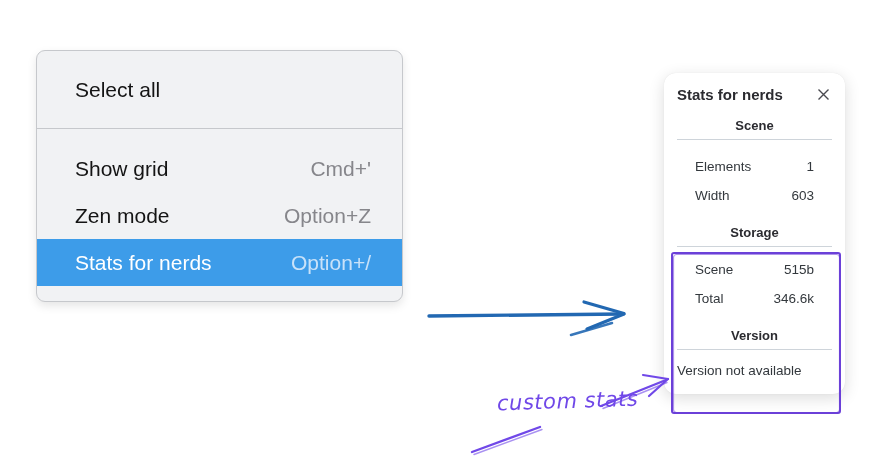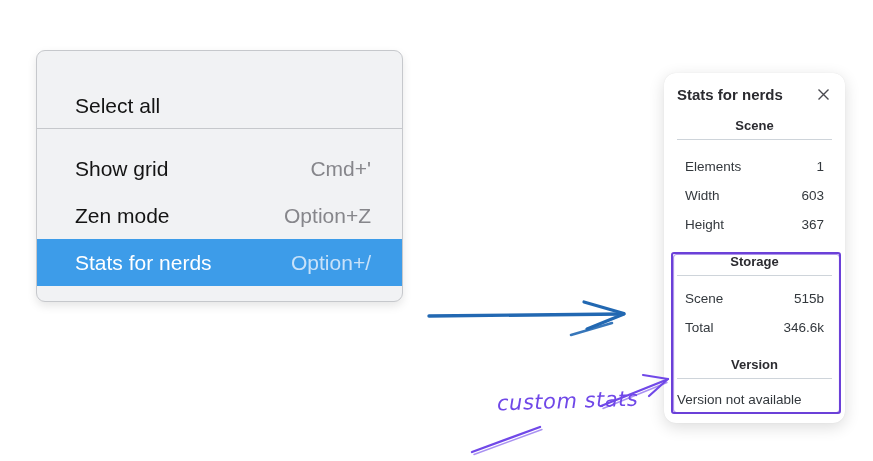--- a/index.html
+++ b/index.html
@@ -16,39 +16,39 @@
     box-shadow:0 4px 10px rgba(0,0,0,.10);
     overflow:hidden;
   }
   .menu-section-top{padding:11px 0 10px;}
   .menu-divider{height:1px;background:#c6c8cc;}
   .menu-section-bottom{padding:16px 0 15px;}
   .menu-item{
     height:47px;display:flex;align-items:center;justify-content:space-between;
     padding:0 31px 0 38px;font-size:21px;color:#141414;cursor:default;
   }
-  .menu-item.tall{height:56px;align-items:flex-end;}
+  .menu-item.tall{height:56px;}
   .menu-item .shortcut{color:#86868b;}
   .menu-item.selected{background:#3d9ce9;color:#ffffff;}
   .menu-item.selected .shortcut{color:#c9e2f9;}
 
   
   .panel{
     position:absolute;left:664px;top:73px;width:181px;box-sizing:border-box;
     background:#ffffff;border-radius:12px;
     box-shadow:0 4px 16px rgba(0,0,0,.14),0 0 1px rgba(0,0,0,.10);
     padding:13px 0 10px;color:#33383d;font-size:13.5px;
   }
   .panel-header{display:flex;justify-content:space-between;align-items:center;padding:0 13px;}
   .panel-title{font-weight:bold;font-size:15px;color:#2b2b30;}
   .close-btn{background:none;border:0;padding:2px;cursor:pointer;display:flex;color:#4a4a50;}
   .section-header{text-align:center;font-weight:bold;font-size:13px;margin-top:15px;color:#2b2b30;}
   .hr{height:1px;background:#ced4da;margin:6px 13px 12px;}
   .hr.tight{margin-bottom:8px;}
-  .stat-row{display:flex;justify-content:space-between;padding:0 21px;line-height:29px;text-align:right;}
+  .stat-row{display:flex;justify-content:space-between;padding:0 31px;line-height:29px;text-align:right;}
   .note{padding:0 13px;line-height:26px;margin-top:4px;}
 
   
   .overlay{position:absolute;pointer-events:none;}
   .annotation-label{
     position:absolute;left:497px;top:389px;
     font-size:21px;font-style:italic;letter-spacing:.5px;
     color:#7048e8;transform:rotate(-2deg);white-space:nowrap;
     font-family:"DejaVu Sans",sans-serif;
   }
@@ -101,24 +101,20 @@
   <div class="section-header">Scene</div>
   <div class="hr"></div>
   <div class="stat-row">
     <span>Elements</span>
     <span>1</span>
   </div>
   <div class="stat-row">
     <span>Width</span>
     <span>603</span>
   </div>
-  <div class="stat-row">
-    <span>Height</span>
-    <span>367</span>
-  </div>
 
   <div class="section-header">Storage</div>
   <div class="hr tight"></div>
   <div class="stat-row">
     <span>Scene</span>
     <span>515b</span>
   </div>
   <div class="stat-row">
     <span>Total</span>
     <span>346.6k</span>

